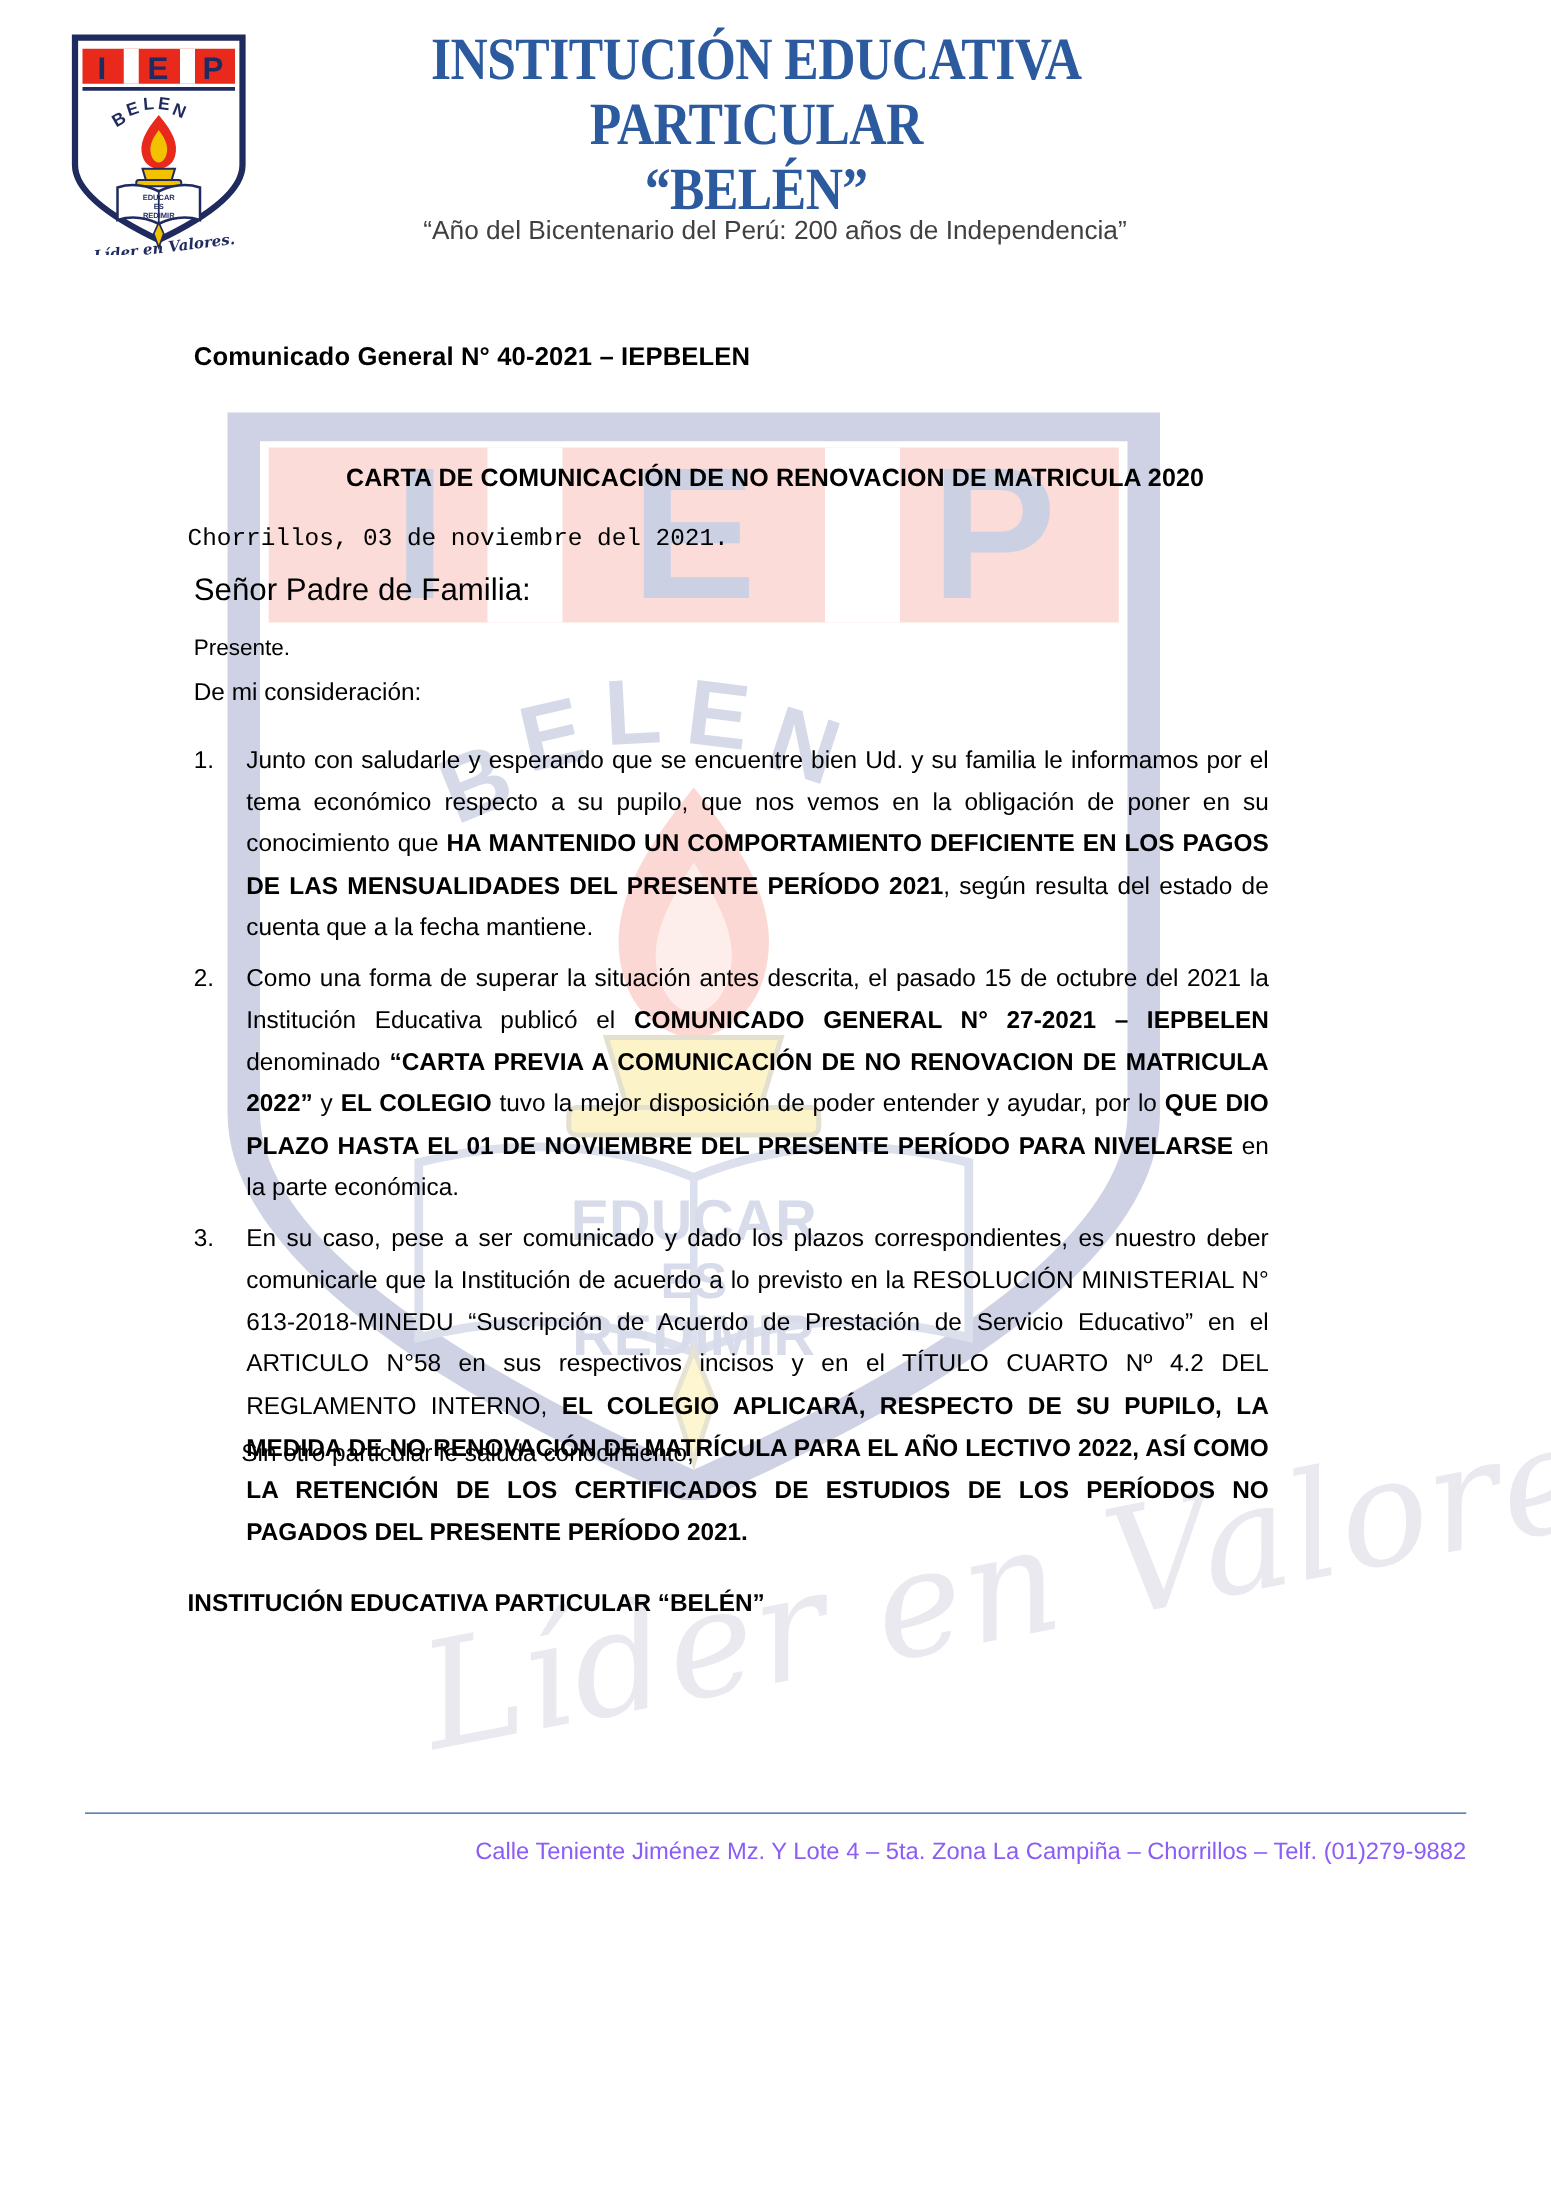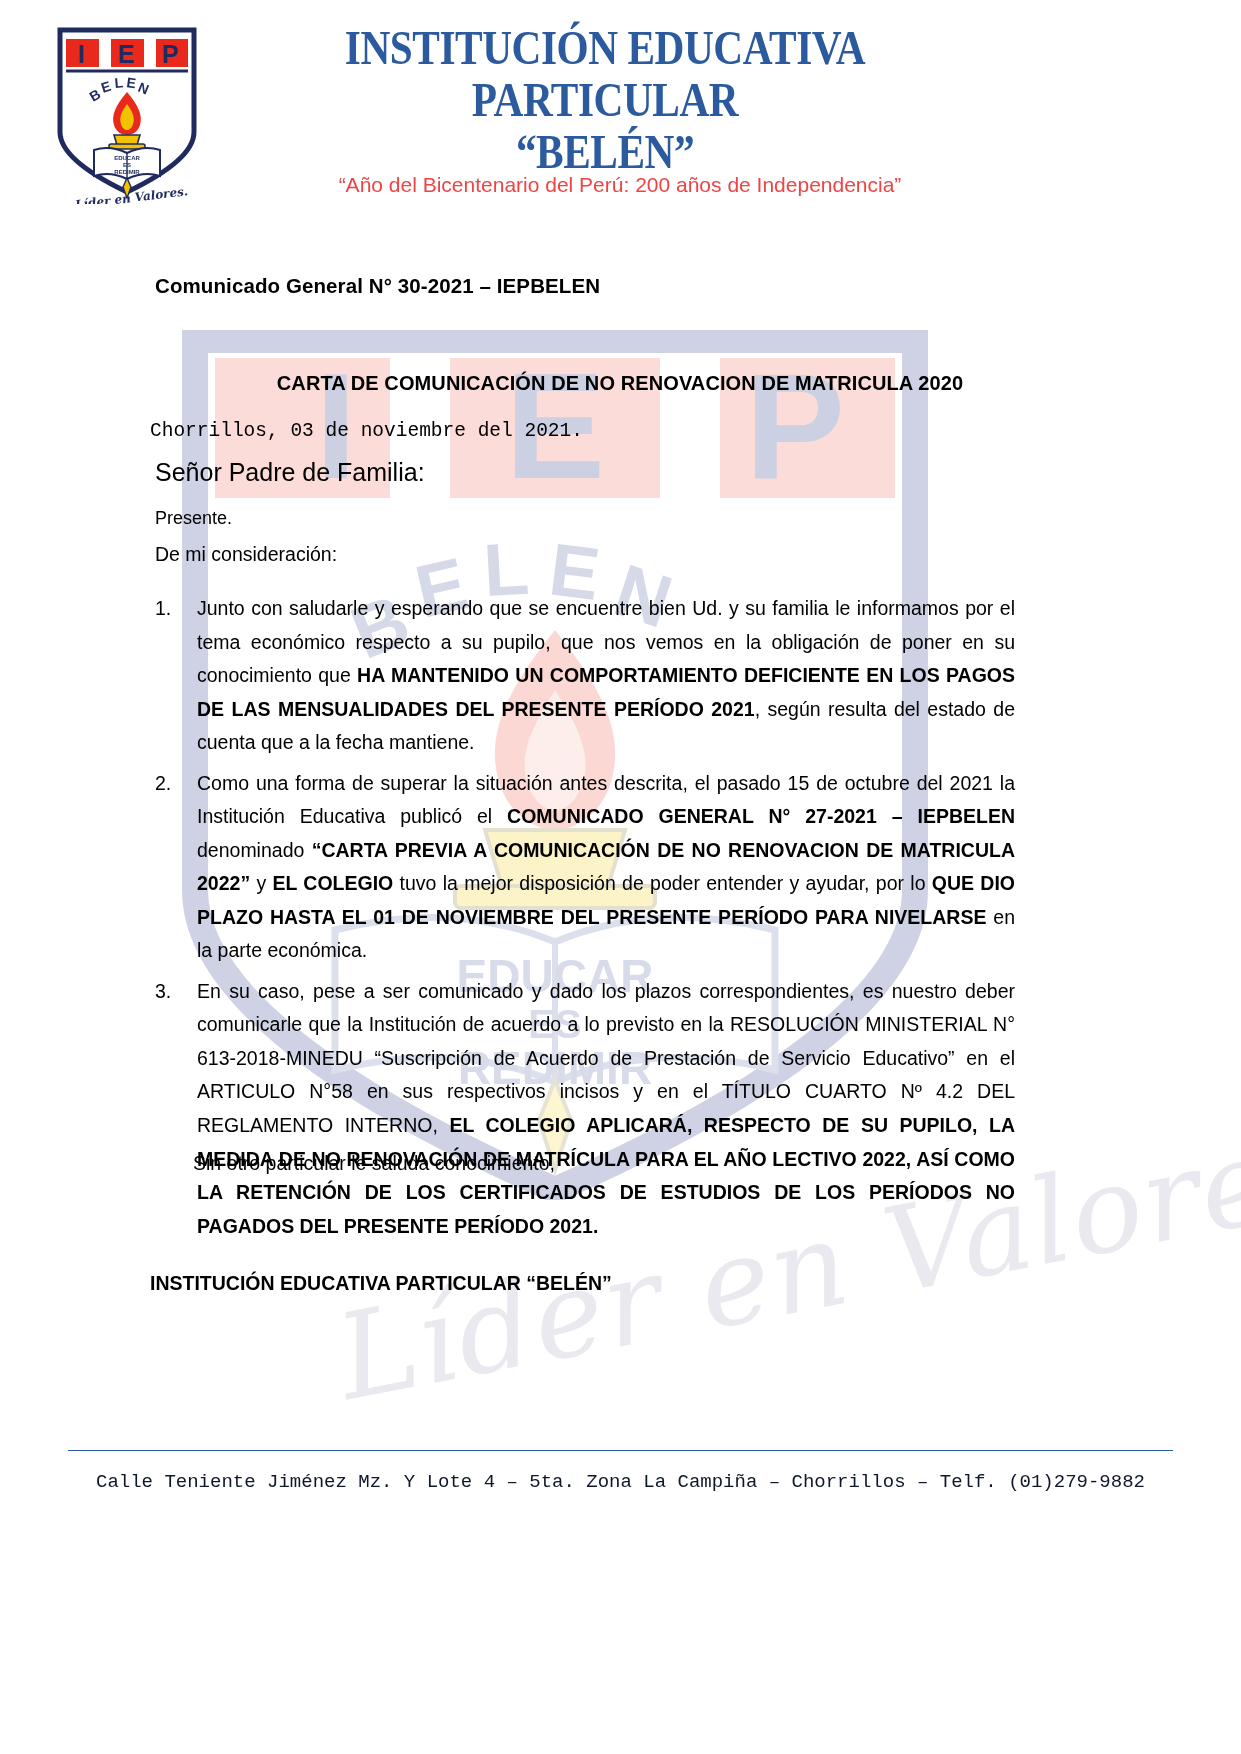--- a/index.html
+++ b/index.html
@@ -68,21 +68,21 @@
     transform: scaleX(0.86);
     transform-origin: center top;
   }
   .head-sub {
     position: absolute;
     left: 140px;
     top: 173px;
     width: 960px;
     text-align: center;
     font-size: 21px;
-    color: #ef4444;
+    color: #404040;
   }
 
   
   .body-wrap {
     position: absolute;
     left: 0; top: 0;
     width: 1241px;
     z-index: 2;
   }
   .comunicado {
@@ -184,25 +184,24 @@
     top: 18px;
     width: 1105px;
     height: 1px;
     background: #2c5a9e;
   }
   .footer-lines {
     position: absolute;
     left: 68px;
     top: 35px;
     width: 1105px;
-    text-align: center;
-    color: #0f172a;
+    text-align: right;
+    color: #8b5cf6;
     font-size: 19px;
     line-height: 1.62;
-    font-family: Liberation Mono, monospace;
   }
 </style>
 </head>
 <body>
 
 <div class="page">
 
   <div class="watermark">
     <svg class="wm-svg" width="800" height="870" viewBox="0 0 800 870">
 
@@ -282,21 +281,21 @@
 
     <div class="head-title">
       <div>INSTITUCIÓN EDUCATIVA PARTICULAR</div>
       <div>“BELÉN”</div>
     </div>
 
     <div class="head-sub">“Año del Bicentenario del Perú: 200 años de Independencia”</div>
   </div>
 
   <div class="body-wrap">
-    <div class="comunicado">Comunicado General N° 30-2021 – IEPBELEN</div>
+    <div class="comunicado">Comunicado General N° 40-2021 – IEPBELEN</div>
     <div class="doc-title">CARTA DE COMUNICACIÓN DE NO RENOVACION DE MATRICULA 2020</div>
     <div class="date-line">Chorrillos, 03 de noviembre  del 2021.</div>
     <div class="senor">Señor Padre de Familia:</div>
     <div class="presente">Presente.</div>
     <div class="consideracion">De mi consideración:</div>
 
     <ol class="list" id="item-list" style="list-style:none;margin:0;padding:0;">
         <li class="li"><span class="num">1.</span><span>Junto con saludarle y esperando que se encuentre bien Ud. y su familia le informamos por el tema económico respecto a su pupilo, que nos vemos en la obligación de poner en su conocimiento que </span><b>HA MANTENIDO UN COMPORTAMIENTO DEFICIENTE EN LOS PAGOS DE LAS MENSUALIDADES DEL PRESENTE PERÍODO 2021</b><span>, según resulta del estado de cuenta que a la fecha mantiene.</span></li>
         <li class="li"><span class="num">2.</span><span>Como una forma de superar la situación antes descrita, el pasado 15 de octubre del 2021 la Institución Educativa publicó el </span><b>COMUNICADO GENERAL N° 27-2021 – IEPBELEN</b><span>  denominado </span><b>“CARTA PREVIA A COMUNICACIÓN DE NO RENOVACION DE MATRICULA 2022”</b><span> y </span><b>EL COLEGIO</b><span> tuvo la mejor disposición de poder entender y ayudar, por lo </span><b>QUE DIO PLAZO HASTA EL 01 DE NOVIEMBRE DEL PRESENTE PERÍODO PARA NIVELARSE</b><span> en la parte económica.</span></li>
         <li class="li"><span class="num">3.</span><span>En su caso, pese a ser comunicado y dado los plazos correspondientes, es nuestro deber comunicarle que la Institución de acuerdo a lo previsto en la RESOLUCIÓN MINISTERIAL N° 613-2018-MINEDU “Suscripción de Acuerdo de Prestación de Servicio Educativo” en el ARTICULO N°58 en sus respectivos incisos y en el TÍTULO CUARTO Nº 4.2 DEL REGLAMENTO INTERNO, </span><b>EL COLEGIO APLICARÁ, RESPECTO DE SU PUPILO, LA MEDIDA DE NO RENOVACIÓN DE MATRÍCULA PARA EL AÑO LECTIVO 2022, ASÍ COMO LA RETENCIÓN DE LOS CERTIFICADOS DE ESTUDIOS DE LOS PERÍODOS NO PAGADOS DEL PRESENTE PERÍODO 2021.</b></li>

